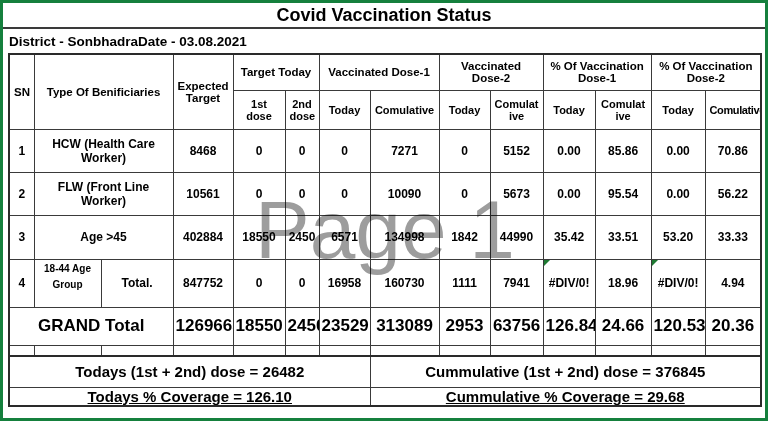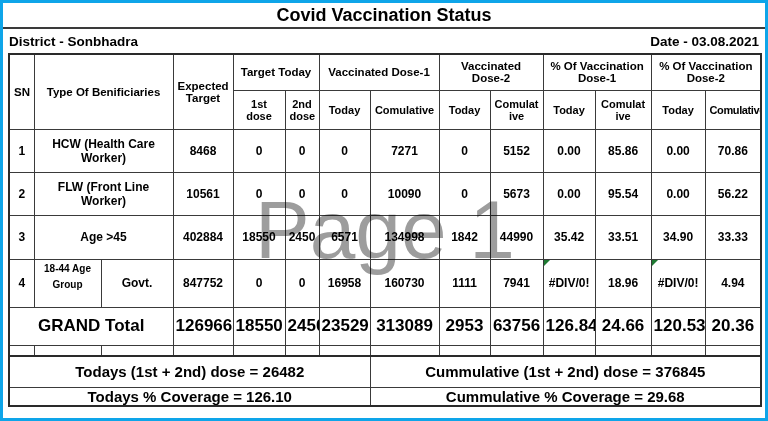--- a/index.html
+++ b/index.html
@@ -1,34 +1,34 @@
 <!DOCTYPE html>
 <html><head>
 <meta charset="utf-8">
 <style>
   html,body { margin:0; padding:0; background:#fff; }
   .frame {
     position: relative;
     width: 768px; height: 421px;
     box-sizing: border-box;
-    border: 3px solid #0ea5e9;
+    border: 3px solid #15803d;
     background: #fff;
     font-family: "Liberation Sans", sans-serif;
     font-weight: 700;
     color: #000;
     overflow: hidden;
   }
   .title-bar {
     height: 24px; line-height: 24px;
     text-align: center; font-size: 18px;
     border-bottom: 2px solid #3a3a3a;
   }
   .meta-row {
     height: 24px;
-    display: flex; justify-content: space-between; align-items: center;
+    display: flex; align-items: center;
     padding: 0 6px;
     font-size: 13.5px;
   }
   table.main {
     border-collapse: collapse;
     table-layout: fixed;
     margin-left: 5px;
     width: 752px;
     border: 2px solid #2a2a2a;
   }
@@ -50,21 +50,21 @@
   tr.r-h1 { height: 36px; }
   tr.r-h2 { height: 39px; }
   tr.r-d1, tr.r-d2 { height: 43px; }
   tr.r-d3 { height: 44px; }
   tr.r-d4 { height: 48px; }
   tr.r-gt { height: 38px; }
   tr.r-gt td { font-size: 17px; }
   tr.r-thin { height: 11px; }
   tr.r-thin td { padding: 0; border-bottom: 2px solid #2a2a2a; }
   tr.r-sum1 { height: 31px; }
-  tr.r-sum2 { height: 19px; }
+  tr.r-sum2 { height: 19px; text-decoration: underline; }
   tr.r-sum1 td, tr.r-sum2 td { font-size: 15px; }
   td.sum-r { border-left: 2px solid #2a2a2a; margin-left: 16px; }
   td.clip { vertical-align: top; padding-top: 2px; }
   .clip-inner { height: 44px; line-height: 16px; overflow: hidden; font-size: 10px; }
   td.err::before {
     content: "";
     position: absolute; top: 0; left: 0;
     border-top: 6px solid #1f7a33;
     border-right: 6px solid transparent;
   }
@@ -173,30 +173,30 @@
       <td colspan="2" class="name">Age &gt;45</td>
       <td>402884</td>
       <td>18550</td>
       <td>2450</td>
       <td>6571</td>
       <td>134998</td>
       <td>1842</td>
       <td>44990</td>
       <td>35.42</td>
       <td>33.51</td>
-      <td>34.90</td>
+      <td>53.20</td>
       <td>33.33</td>
     </tr>
 
     <tr class="r-d4">
       <td>4</td>
       <td class="clip">
         <div class="clip-inner">18-44 Age Group</div>
       </td>
-      <td>Govt.</td>
+      <td>Total.</td>
       <td>847752</td>
       <td>0</td>
       <td>0</td>
       <td>16958</td>
       <td>160730</td>
       <td>1111</td>
       <td>7941</td>
       <td class="err">#DIV/0!</td>
       <td>18.96</td>
       <td class="err">#DIV/0!</td>

